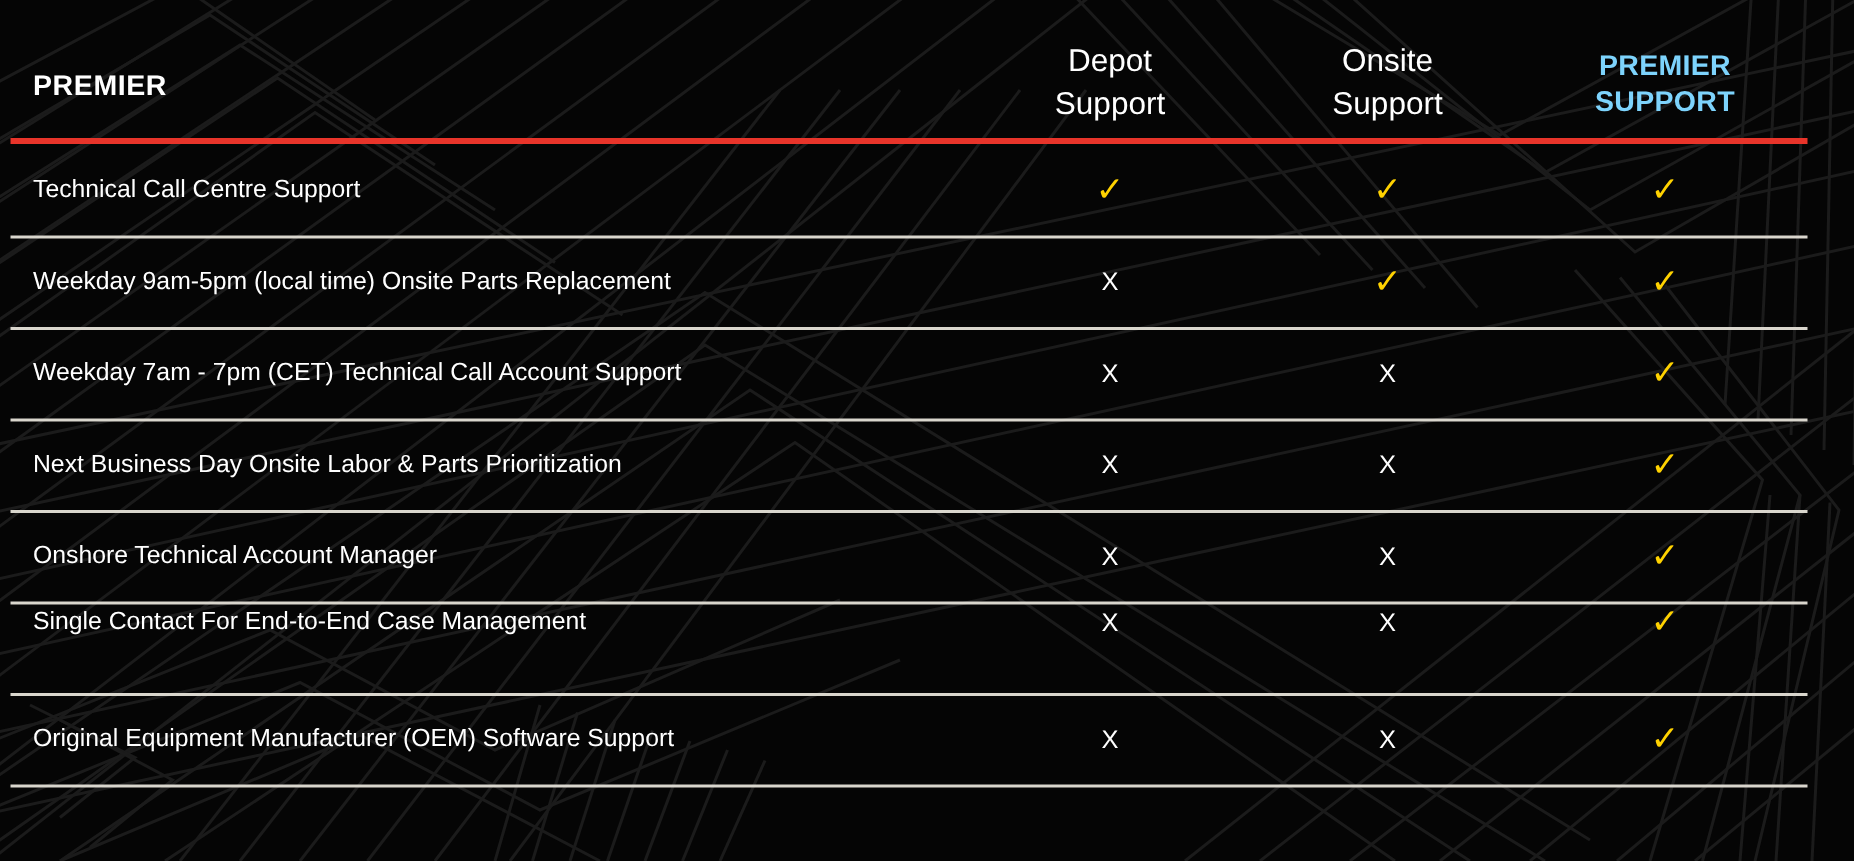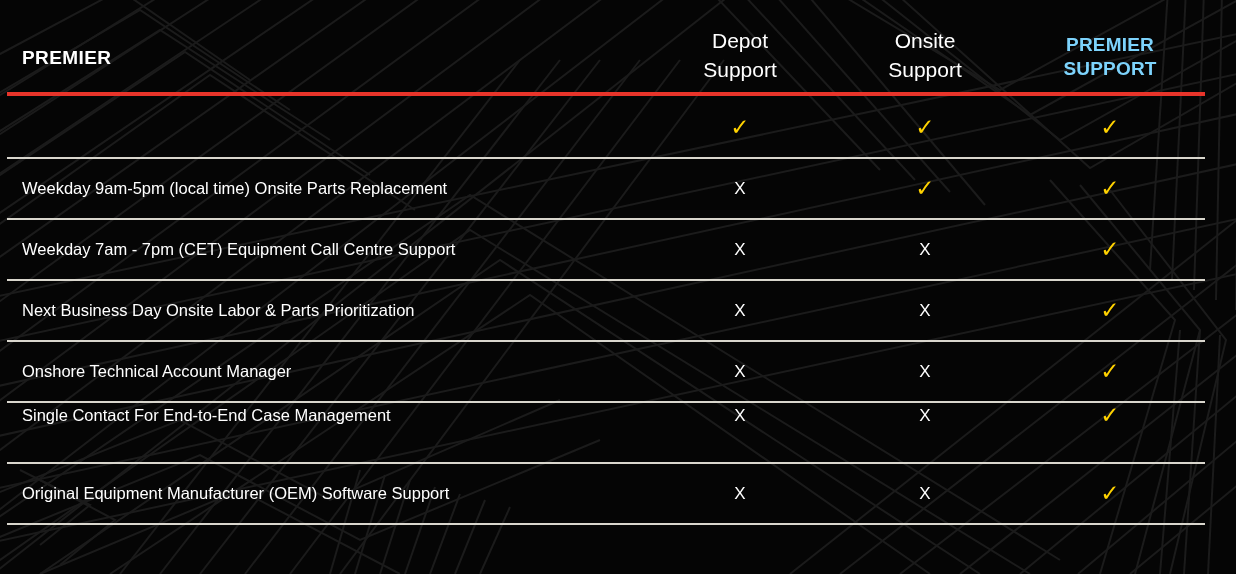--- a/index.html
+++ b/index.html
@@ -265,34 +265,35 @@
       <div class="col-head col-head-2 premier">
         <span class="l1">PREMIER</span>
         <span class="l2">SUPPORT</span>
       </div>
     </div>
 
     <div class="red-rule"></div>
 
     <div id="rows-container">
         <div class="row" style="top: 96px;">
+          <div class="row-label">Technical Call Centre Support</div>
           <div class="cell cell-0"><span class="mark-check">✓</span></div>
           <div class="cell cell-1"><span class="mark-check">✓</span></div>
           <div class="cell cell-2"><span class="mark-check">✓</span></div>
         </div>
         <div class="row-divider" style="top: 157px; position: absolute;"></div>
         <div class="row" style="top: 157px;">
           <div class="row-label">Weekday 9am-5pm (local time) Onsite Parts Replacement</div>
           <div class="cell cell-0"><span class="mark-cross">X</span></div>
           <div class="cell cell-1"><span class="mark-check">✓</span></div>
           <div class="cell cell-2"><span class="mark-check">✓</span></div>
         </div>
         <div class="row-divider" style="top: 218px; position: absolute;"></div>
         <div class="row" style="top: 218px;">
-          <div class="row-label">Weekday 7am - 7pm (CET) Equipment Call Centre Support</div>
+          <div class="row-label">Weekday 7am - 7pm (CET) Technical Call Account Support</div>
           <div class="cell cell-0"><span class="mark-cross">X</span></div>
           <div class="cell cell-1"><span class="mark-cross">X</span></div>
           <div class="cell cell-2"><span class="mark-check">✓</span></div>
         </div>
         <div class="row-divider" style="top: 279px; position: absolute;"></div>
         <div class="row" style="top: 279px;">
           <div class="row-label">Next Business Day Onsite Labor &amp; Parts Prioritization</div>
           <div class="cell cell-0"><span class="mark-cross">X</span></div>
           <div class="cell cell-1"><span class="mark-cross">X</span></div>
           <div class="cell cell-2"><span class="mark-check">✓</span></div>

